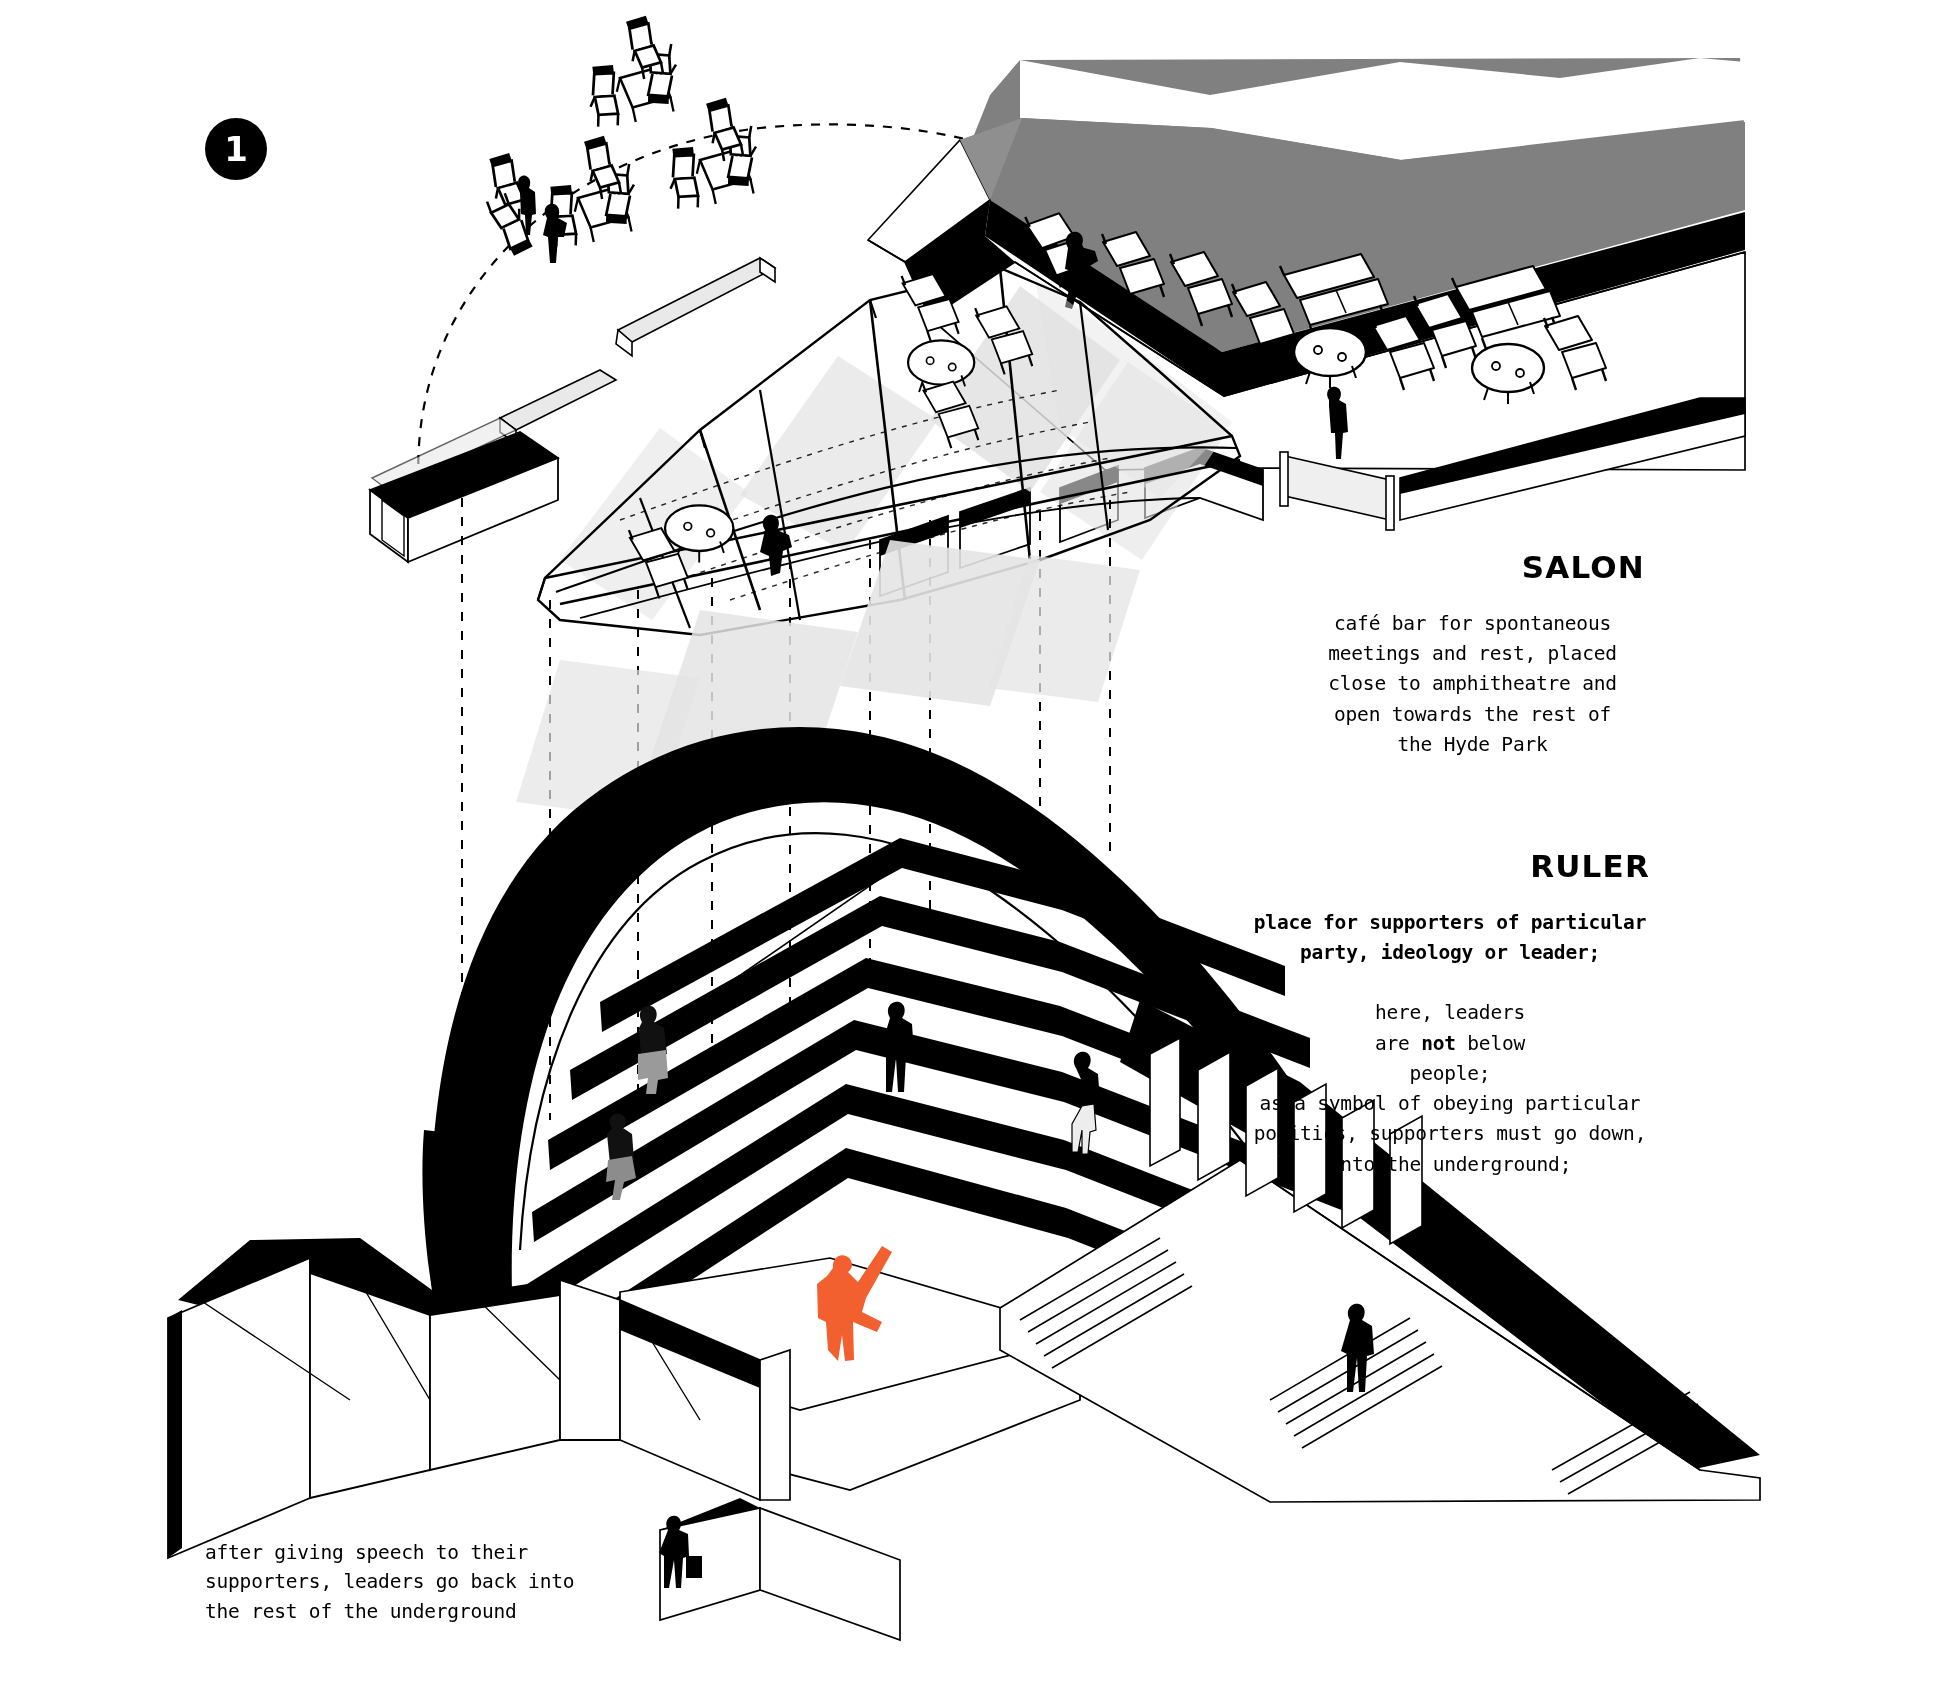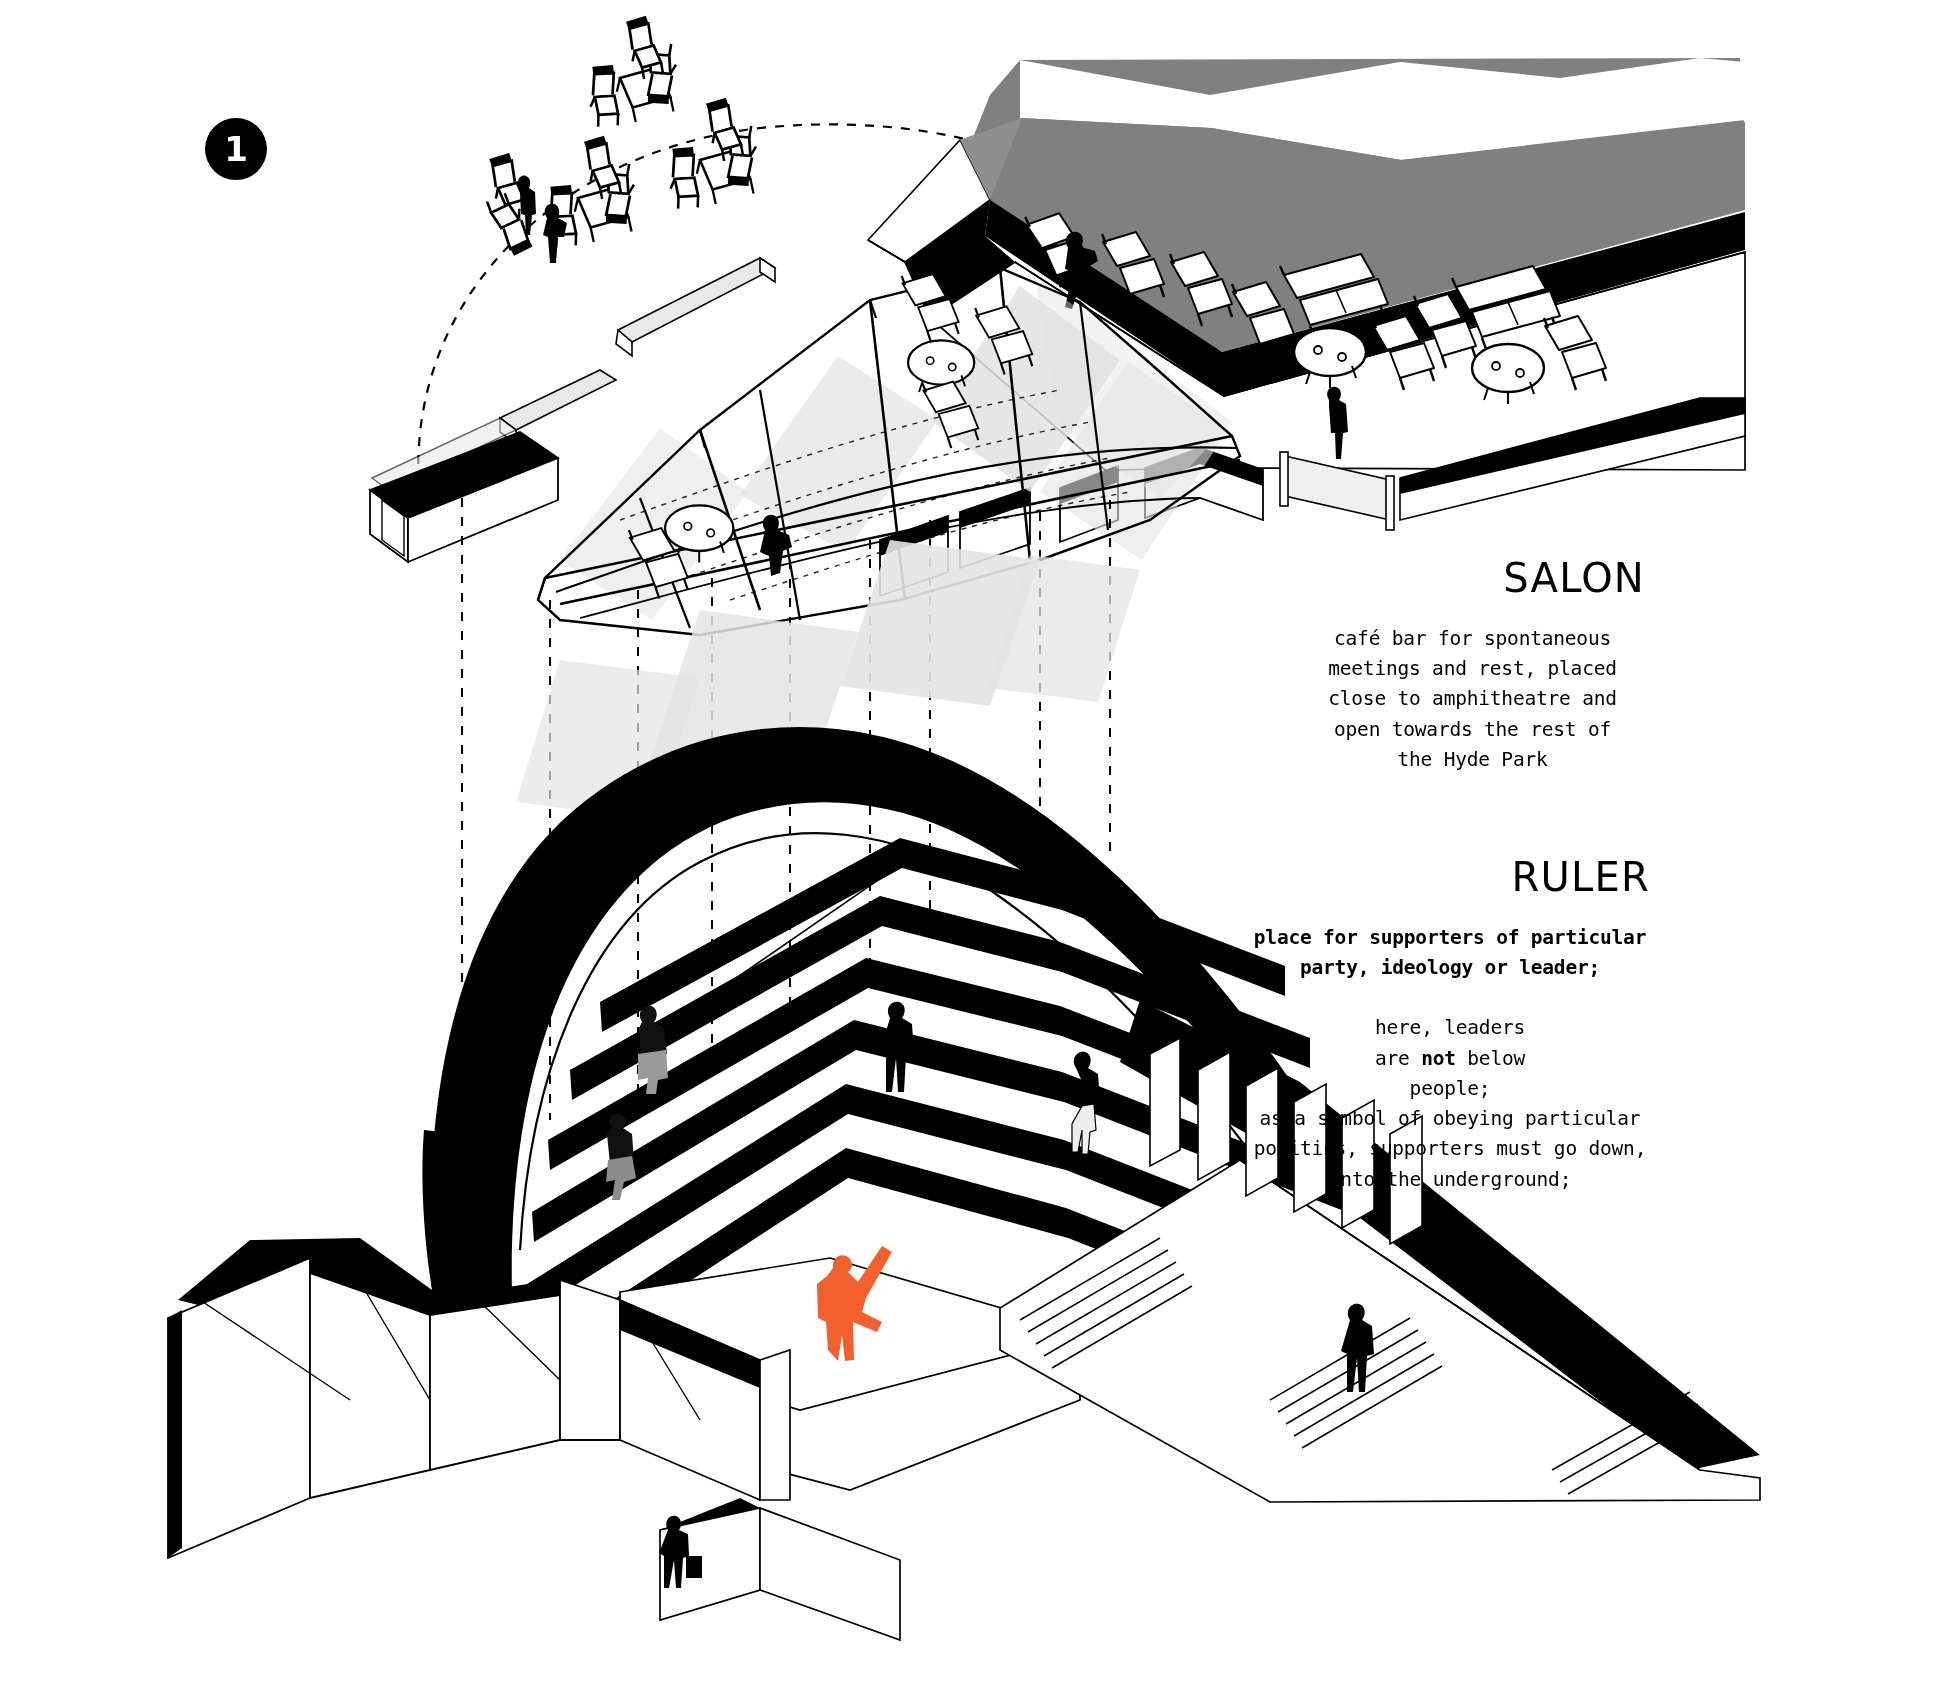--- a/index.html
+++ b/index.html
@@ -52,24 +52,24 @@
     letter-spacing: 0;
   }
 
   
   .annotation {
     position: absolute;
     text-align: right;
   }
   .annotation .heading {
     font-family: "DejaVu Sans", "Liberation Sans", sans-serif;
-    font-weight: 400;
-    font-size: 40px;
+    font-weight: 700;
+    font-size: 31px;
     letter-spacing: 1.2px;
-    margin: 6px 0 26px 0;
+    margin: 0 0 26px 0;
     line-height: 1;
   }
   .annotation .para {
     font-family: "DejaVu Sans Mono", "Liberation Mono", monospace;
     font-size: 19.5px;
     line-height: 1.55;
     margin: 0;
     white-space: pre-line;
     letter-spacing: -0.2px;
     text-align: center;
@@ -453,14 +453,17 @@
     <p class="para bold">place for supporters of particular
 party, ideology or leader;</p>
     <p class="para spaced"><span>here, leaders
 are </span><span class="inline-bold">not</span><span> below
 people;</span></p>
     <p class="para">as a symbol of obeying particular
 politics, supporters must go down,
 into the underground;</p>
   </div>
 
+  <div id="footer-note">after giving speech to their
+supporters, leaders go back into
+the rest of the underground</div>
 
 </div>
 
 </body></html>

